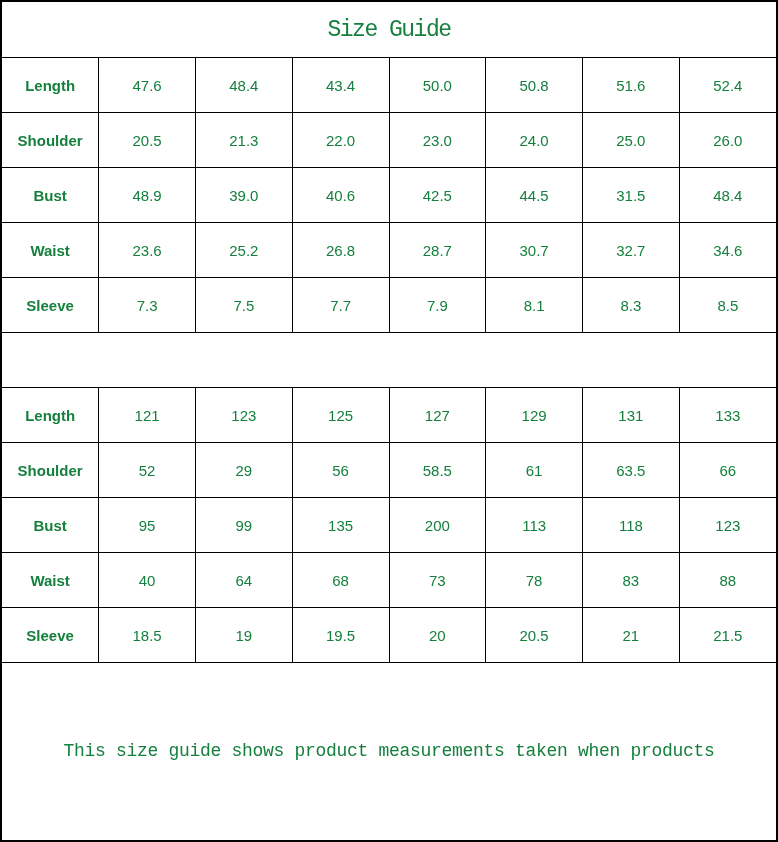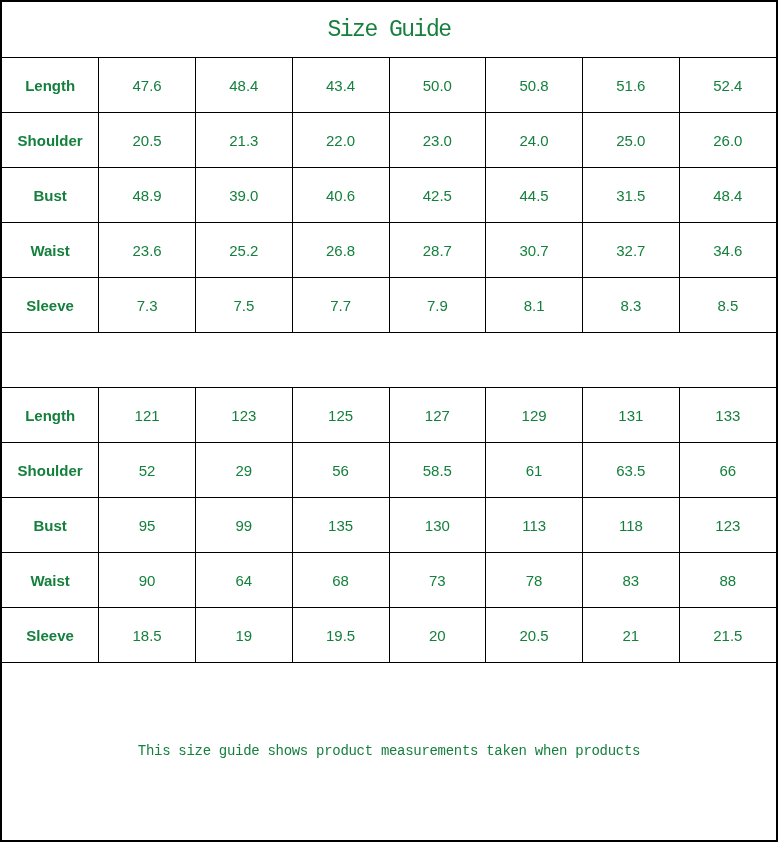--- a/index.html
+++ b/index.html
@@ -50,21 +50,21 @@
     border-bottom: 1.5px solid #000000;
   }
   .footer {
     flex: 1 1 auto;
     border-top: 1.5px solid #000000;
     display: flex;
     flex-direction: column;
     align-items: center;
     justify-content: center;
     font-family: "Liberation Mono", monospace;
-    font-size: 14px;
+    font-size: 18px;
     line-height: 19px;
     letter-spacing: -0.3px;
     gap: 29px;
   }
 </style>
 </head>
 <body>
 
 <div class="frame">
 
@@ -147,28 +147,28 @@
       <td>58.5</td>
       <td>61</td>
       <td>63.5</td>
       <td>66</td>
     </tr>
     <tr>
       <td class="lbl">Bust</td>
       <td>95</td>
       <td>99</td>
       <td>135</td>
-      <td>130</td>
+      <td>200</td>
       <td>113</td>
       <td>118</td>
       <td>123</td>
     </tr>
     <tr>
       <td class="lbl">Waist</td>
-      <td>90</td>
+      <td>40</td>
       <td>64</td>
       <td>68</td>
       <td>73</td>
       <td>78</td>
       <td>83</td>
       <td>88</td>
     </tr>
     <tr>
       <td class="lbl">Sleeve</td>
       <td>18.5</td>

